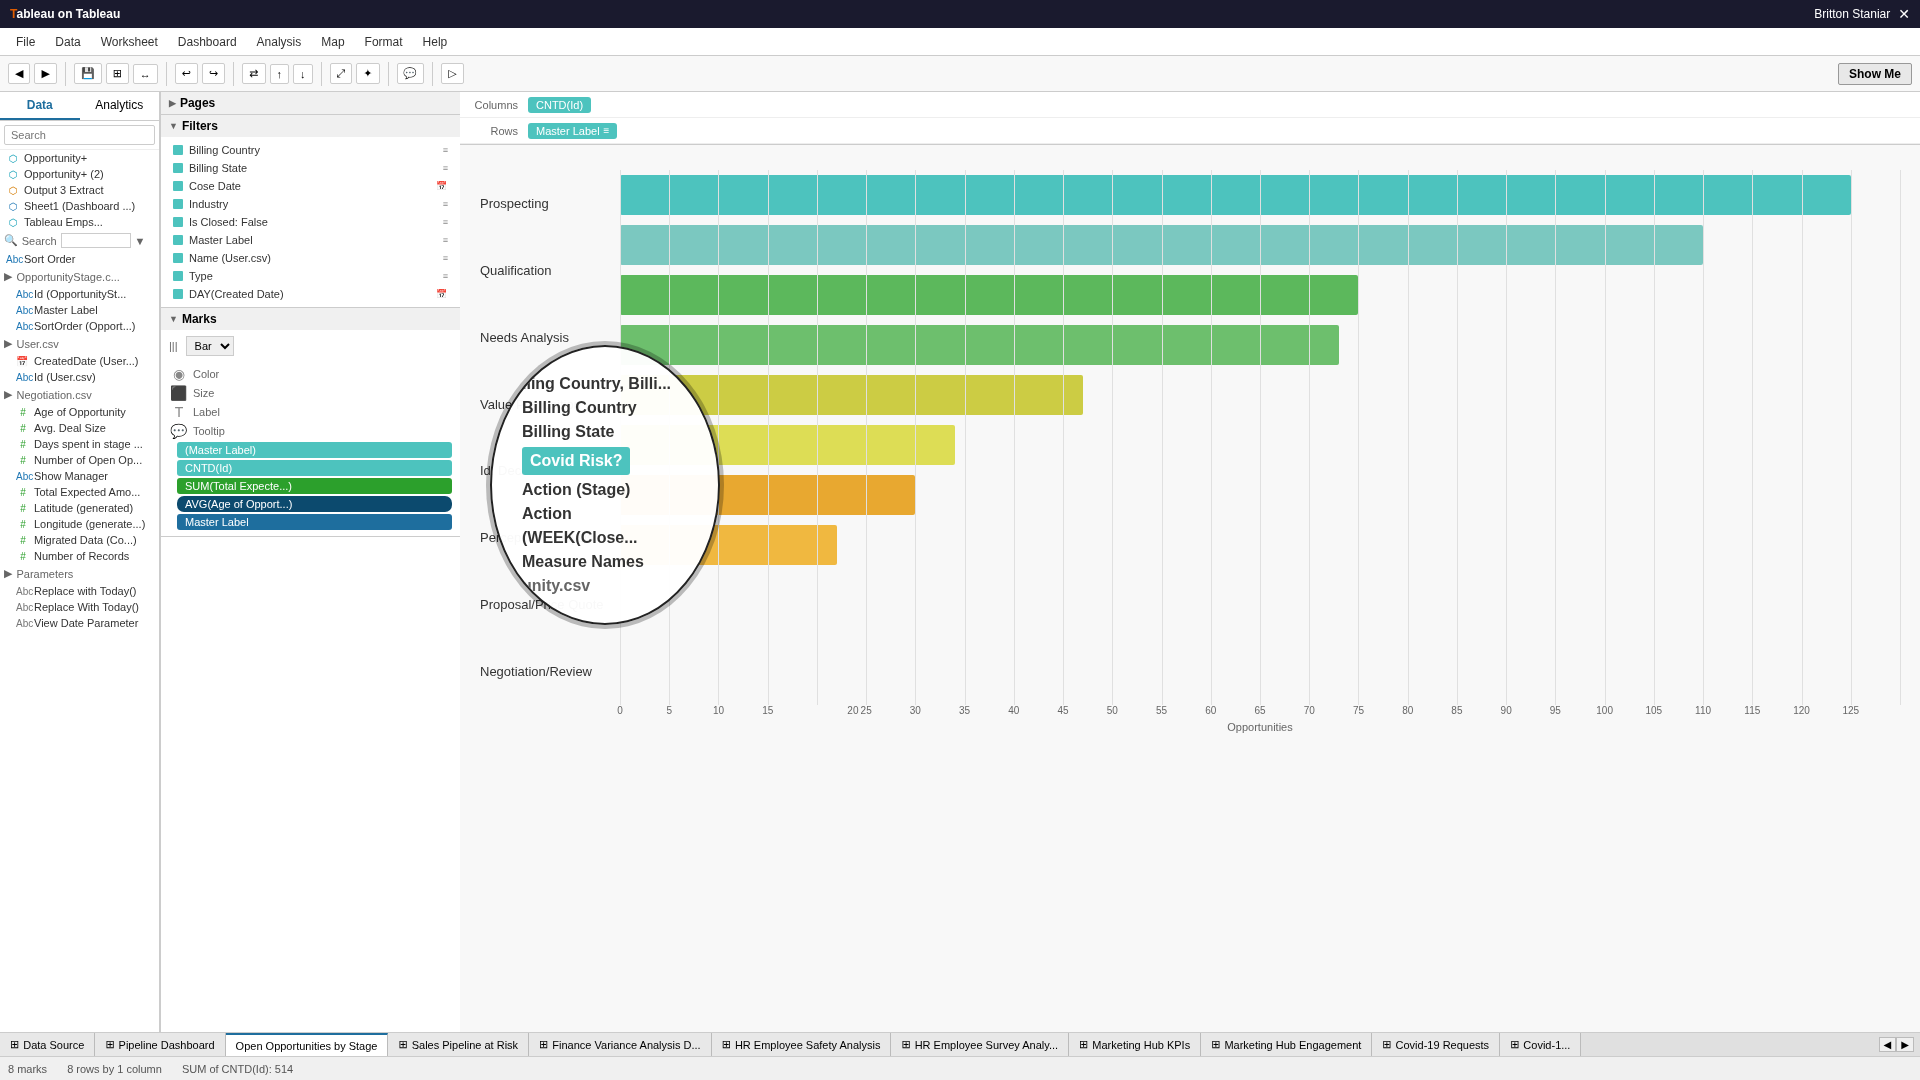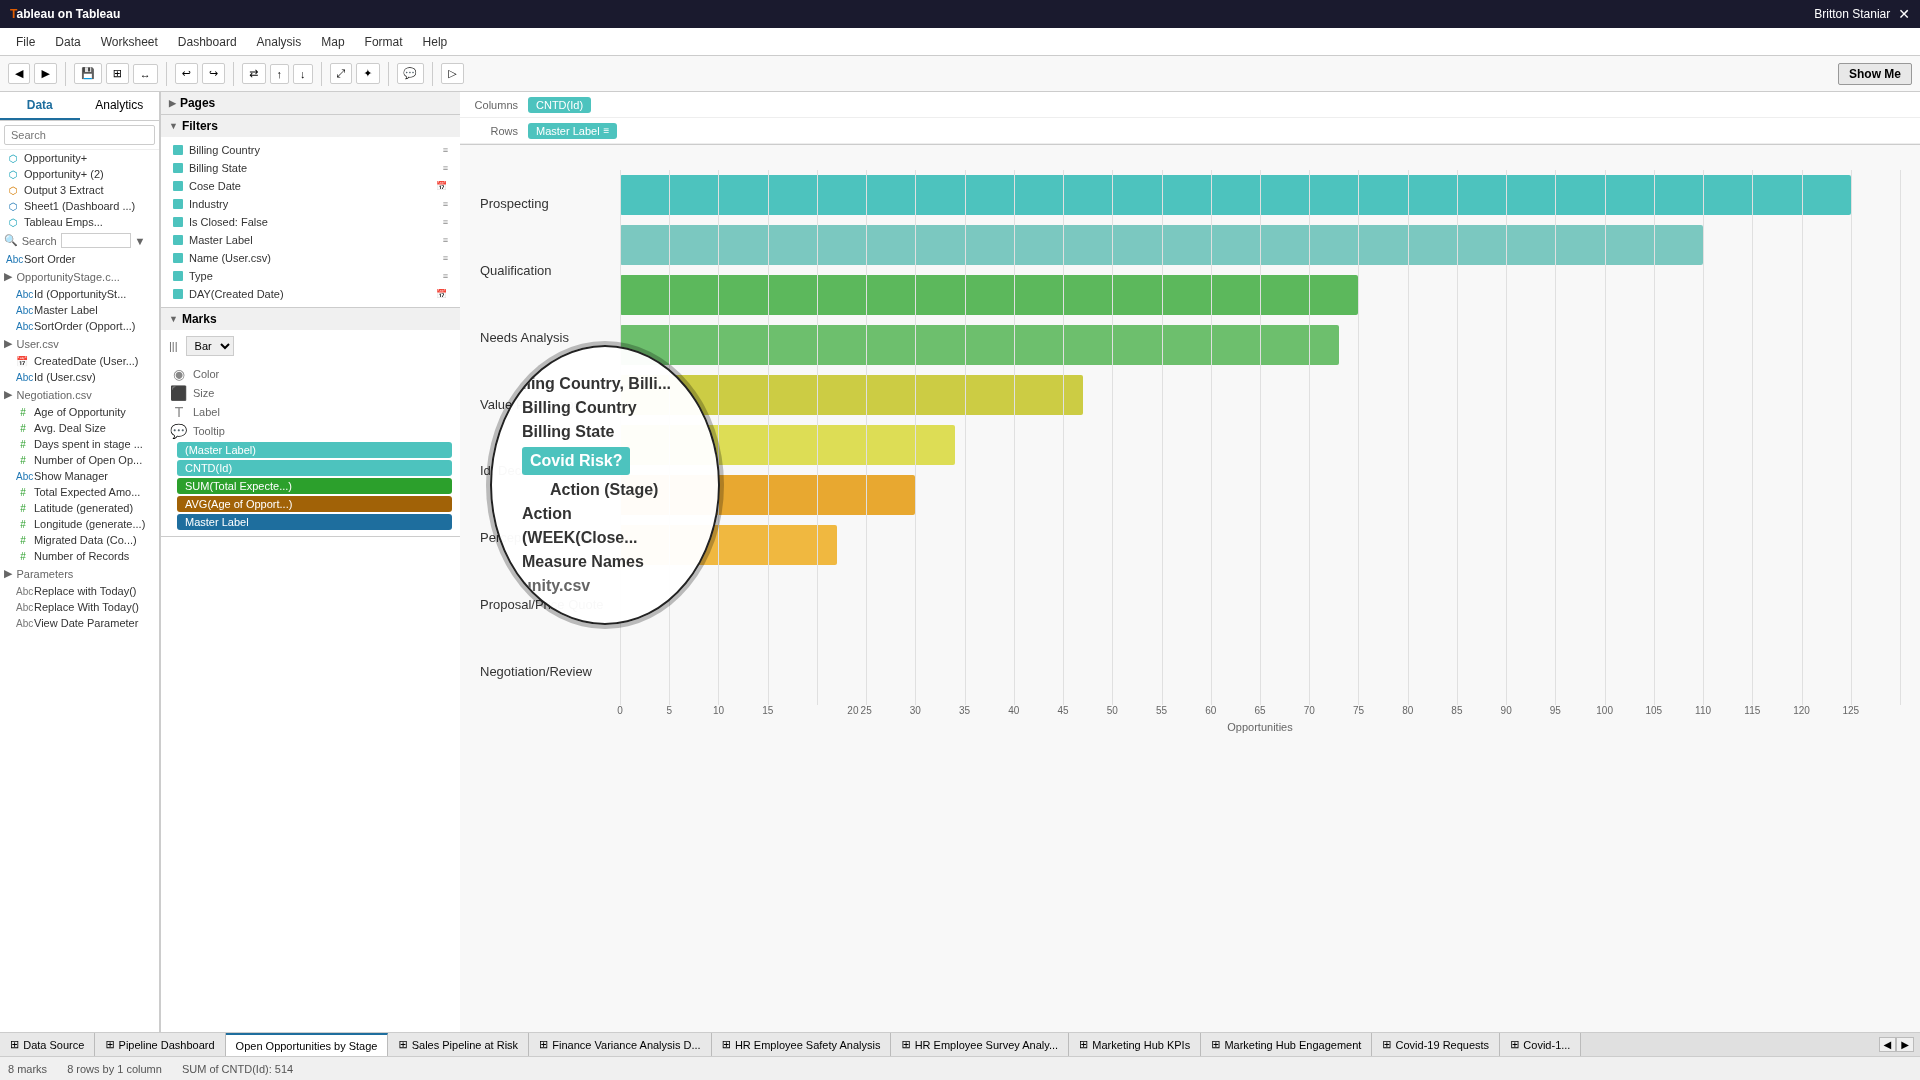--- a/index.html
+++ b/index.html
@@ -313,21 +313,21 @@
       gap: 4px;
       padding: 2px 8px;
       border-radius: 3px;
       font-size: 11px;
       cursor: pointer;
       margin-bottom: 2px;
       margin-left: 8px;
     }
     .marks-shelf-pill.teal { background: #4DC3BE; color: #fff; }
     .marks-shelf-pill.green { background: #2ca02c; color: #fff; }
-    .marks-shelf-pill.orange { background: #a16207; color: #fff; }
+    .marks-shelf-pill.orange { background: #0c4a6e; color: #fff; border-radius: 7px; }
     .marks-shelf-pill.blue { background: #1e6e9e; color: #fff; }
 
     
     .bottom-tabs {
       height: 24px;
       background: #e0e0e0;
       display: flex;
       align-items: center;
       border-top: 1px solid #ccc;
       overflow: hidden;
@@ -795,21 +795,21 @@
               <div class="grid-line" style="left: 100%;"></div>
             </div>
         </div>
       </div>
 
       <div style="position:absolute; left:30px; top:200px; width:230px; height:280px; background:rgba(255,255,255,0.97); border:2.5px solid #222; border-radius:50%; overflow:hidden; pointer-events:none; box-shadow:0 0 0 4px rgba(0,0,0,0.25); z-index:100; display:flex; flex-direction:column; justify-content:center; align-items:flex-start; padding:40px 30px;">
         <div style="font-size:16px; font-weight:bold; color:#333; line-height:1.5;">lling Country, Billi...</div>
         <div style="font-size:16px; font-weight:bold; color:#333; line-height:1.5;">Billing Country</div>
         <div style="font-size:16px; font-weight:bold; color:#333; line-height:1.5;">Billing State</div>
         <div style="font-size:16px; font-weight:bold; background:#4DC3BE; color:#fff; padding:2px 8px; border-radius:3px; margin:3px 0; line-height:1.5;">Covid Risk?</div>
-        <div style="font-size:16px; font-weight:bold; color:#333; line-height:1.5;margin-left:28px;">Action (Stage)</div>
+        <div style="font-size:16px; font-weight:bold; color:#333; line-height:1.5;">Action (Stage)</div>
         <div style="font-size:16px; font-weight:bold; color:#333; line-height:1.5;">Action (WEEK(Close...</div>
         <div style="font-size:16px; font-weight:bold; color:#333; line-height:1.5;">Measure Names</div>
         <div style="font-size:16px; font-weight:bold; color:#666; line-height:1.5;">unity.csv</div>
       </div>
     </div>
   </div>
 </div>
 
 <div class="bottom-tabs">
   <div class="sheet-tab">

